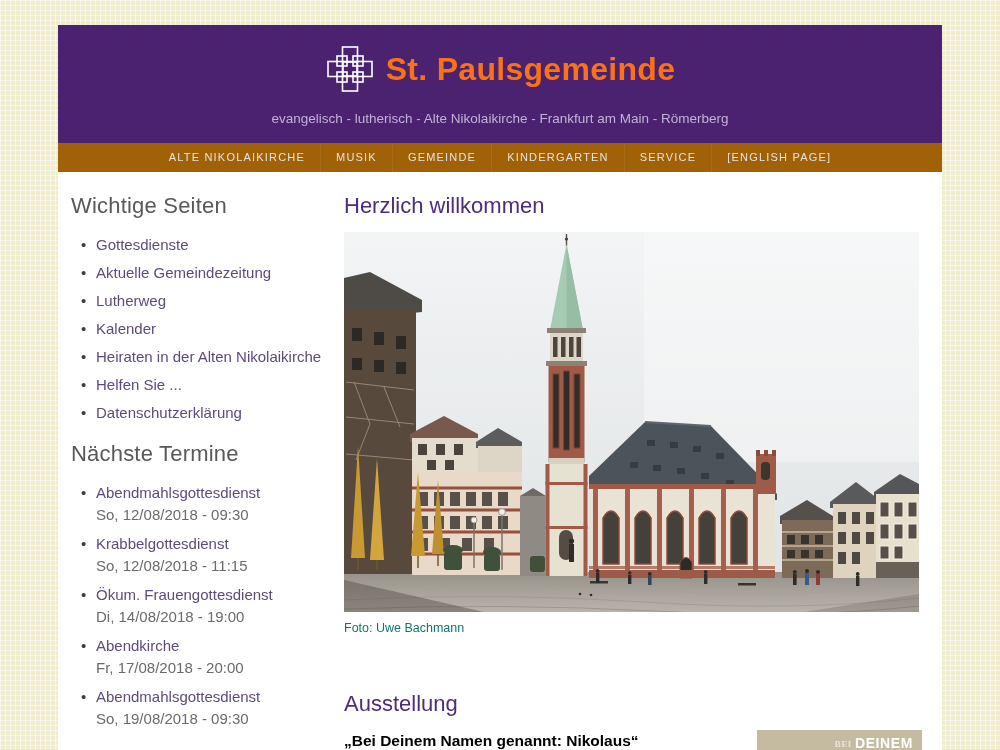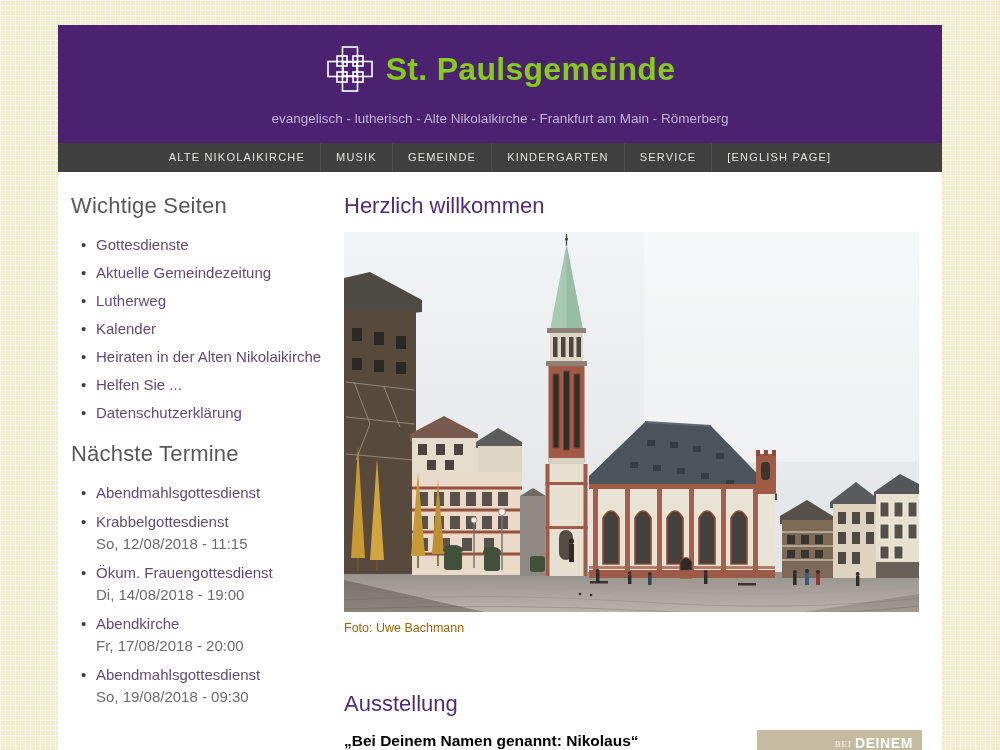--- a/index.html
+++ b/index.html
@@ -12,25 +12,25 @@
       linear-gradient(90deg, rgba(255,255,255,.5) 1px, transparent 1px);
     background-size:5px 5px;
     font-family:"Liberation Sans", sans-serif;
   }
   .site { position:absolute; left:58px; top:25px; width:884px; }
 
   
   .hdr { background:#4a2270; height:118px; }
   .brand { display:flex; justify-content:center; align-items:center; gap:11px; padding-top:19px; cursor:pointer; }
   .brand svg { width:50px; height:50px; display:block; }
-  .site-title { color:#84cc16; font-size:32px; font-weight:bold; margin:0; letter-spacing:.3px; }
+  .site-title { color:#f97316; font-size:32px; font-weight:bold; margin:0; letter-spacing:.3px; }
   .tagline { margin-top:17px; text-align:center; color:#c2b1d8; font-size:13.5px; }
 
   
-  .nav { background:#404040; height:29px; display:flex; justify-content:center; }
+  .nav { background:#a16207; height:29px; display:flex; justify-content:center; }
   .nav ul { list-style:none; margin:0; padding:0; display:flex; }
   .nav li {
     color:#e4e3e0; font-size:11px; letter-spacing:1.2px; line-height:29px;
     padding:0 15px; border-left:1px solid rgba(255,255,255,.07); cursor:pointer; white-space:nowrap;
   }
   .nav li:first-child { border-left:none; }
 
   
   .content { background:#ffffff; position:relative; height:612px; }
 
@@ -40,21 +40,21 @@
   ul.blist > li { position:relative; padding-left:17px; margin-bottom:7px; font-size:15px; line-height:21px; }
   ul.blist > li::before { content:"•"; position:absolute; left:2px; top:0; color:#3e3e3e; }
   .plink { color:#5e4b7a; cursor:pointer; }
   .ev-title { display:block; color:#5e4b7a; cursor:pointer; }
   .ev-date  { display:block; color:#6b6b6b; margin-top:1px; }
   ul.events > li { margin-bottom:8px; }
 
   .main { position:absolute; left:286px; top:0; width:576px; }
   .main-h { color:#4c2c7c; font-size:22px; font-weight:400; margin:21px 0 0; }
   .photo { margin-top:13px; width:575px; height:380px; display:block; }
-  .caption { margin-top:9px; color:#a16207; font-size:12.5px; }
+  .caption { margin-top:9px; color:#0f766e; font-size:12.5px; }
   .exh-h { color:#4c2c7c; font-size:22px; font-weight:400; margin:56px 0 0; }
   .exh-line { margin-top:15px; color:#000000; font-size:15.5px; font-weight:bold; }
 
   .banner {
     position:absolute; right:-2px; top:558px; width:165px; height:44px;
     background:#c5bba1; text-align:right; padding:4px 9px 0 0; cursor:pointer;
   }
   .banner .p { font-size:9px; font-weight:bold; color:#ece5d2; letter-spacing:.6px; margin-right:3px; vertical-align:1px;font-family:Liberation Serif, serif; }
   .banner .w { font-size:14px; font-weight:800; color:#ffffff; letter-spacing:.6px; }
 </style>
@@ -103,20 +103,21 @@
           <li><span class="plink">Kalender</span></li>
           <li><span class="plink">Heiraten in der Alten Nikolaikirche</span></li>
           <li><span class="plink">Helfen Sie ...</span></li>
           <li><span class="plink">Datenschutzerklärung</span></li>
         </ul>
 
       <h2 class="side-h" style="margin-top:18px;">Nächste Termine</h2>
       <ul class="blist events">
           <li>
           <span class="ev-title">Abendmahlsgottesdienst</span>
+          <span class="ev-date">So, 12/08/2018 - 09:30</span>
         </li>
           <li>
           <span class="ev-title">Krabbelgottesdienst</span>
           <span class="ev-date">So, 12/08/2018 - 11:15</span>
         </li>
           <li>
           <span class="ev-title">Ökum. Frauengottesdienst</span>
           <span class="ev-date">Di, 14/08/2018 - 19:00</span>
         </li>
           <li>

